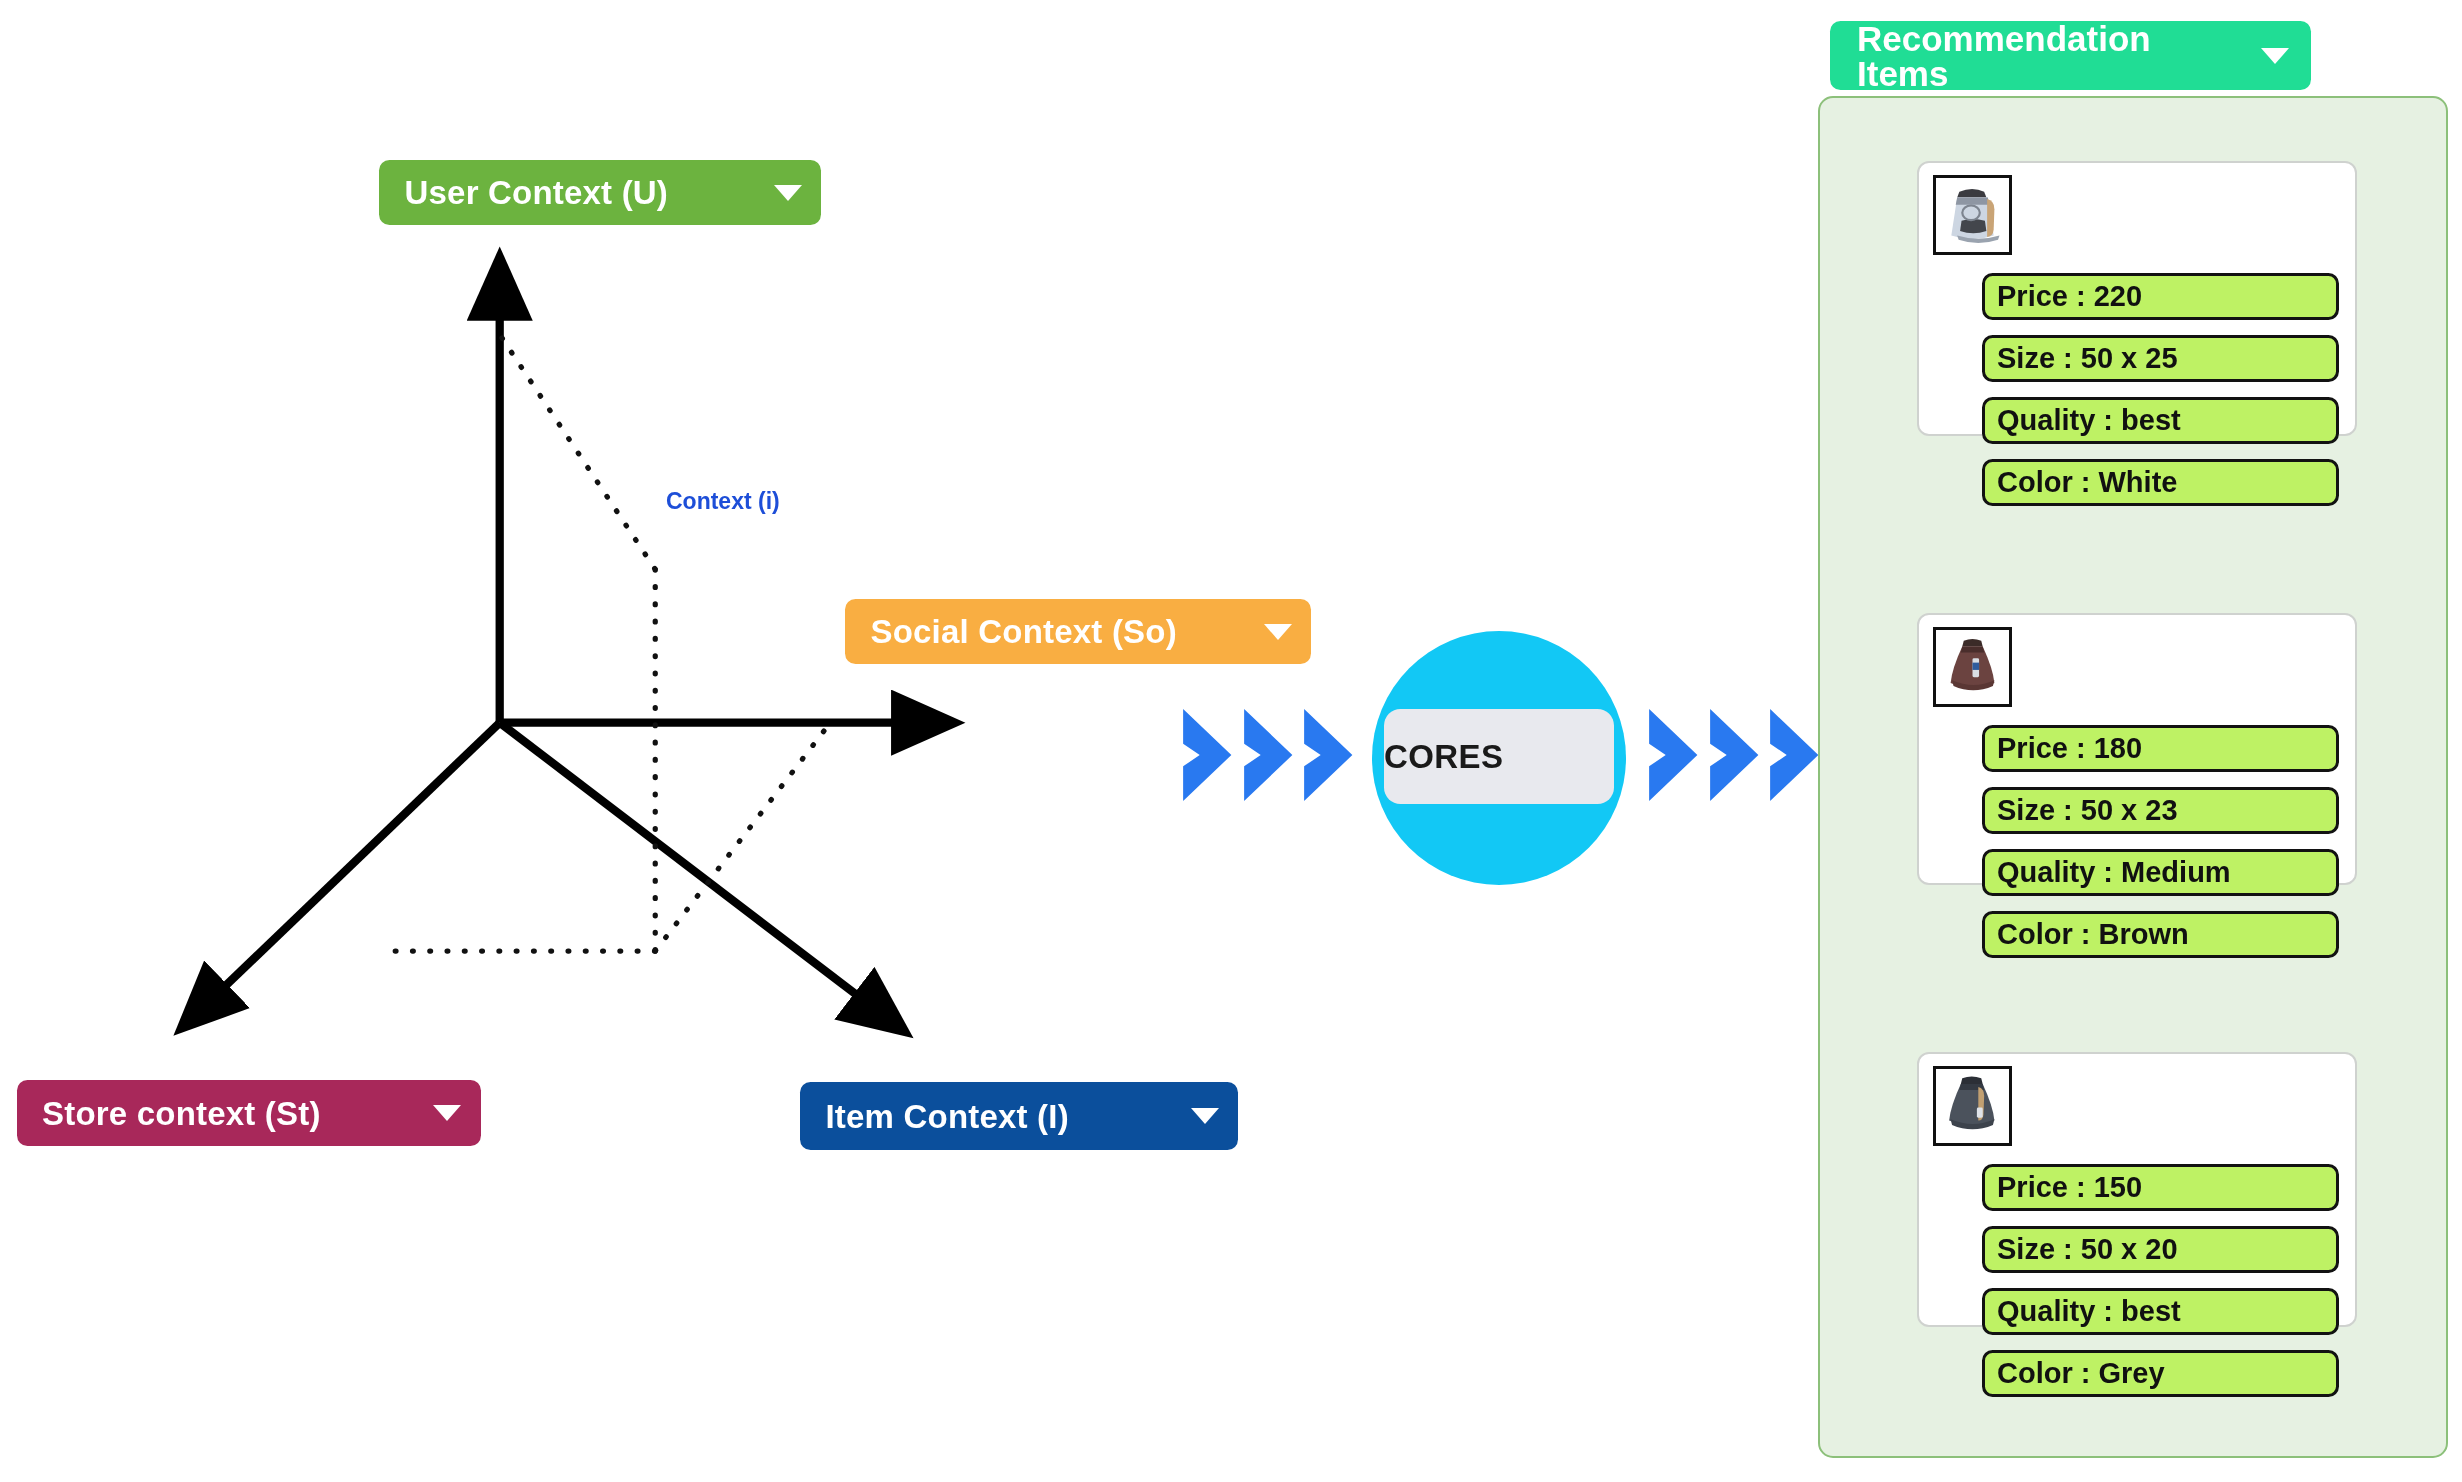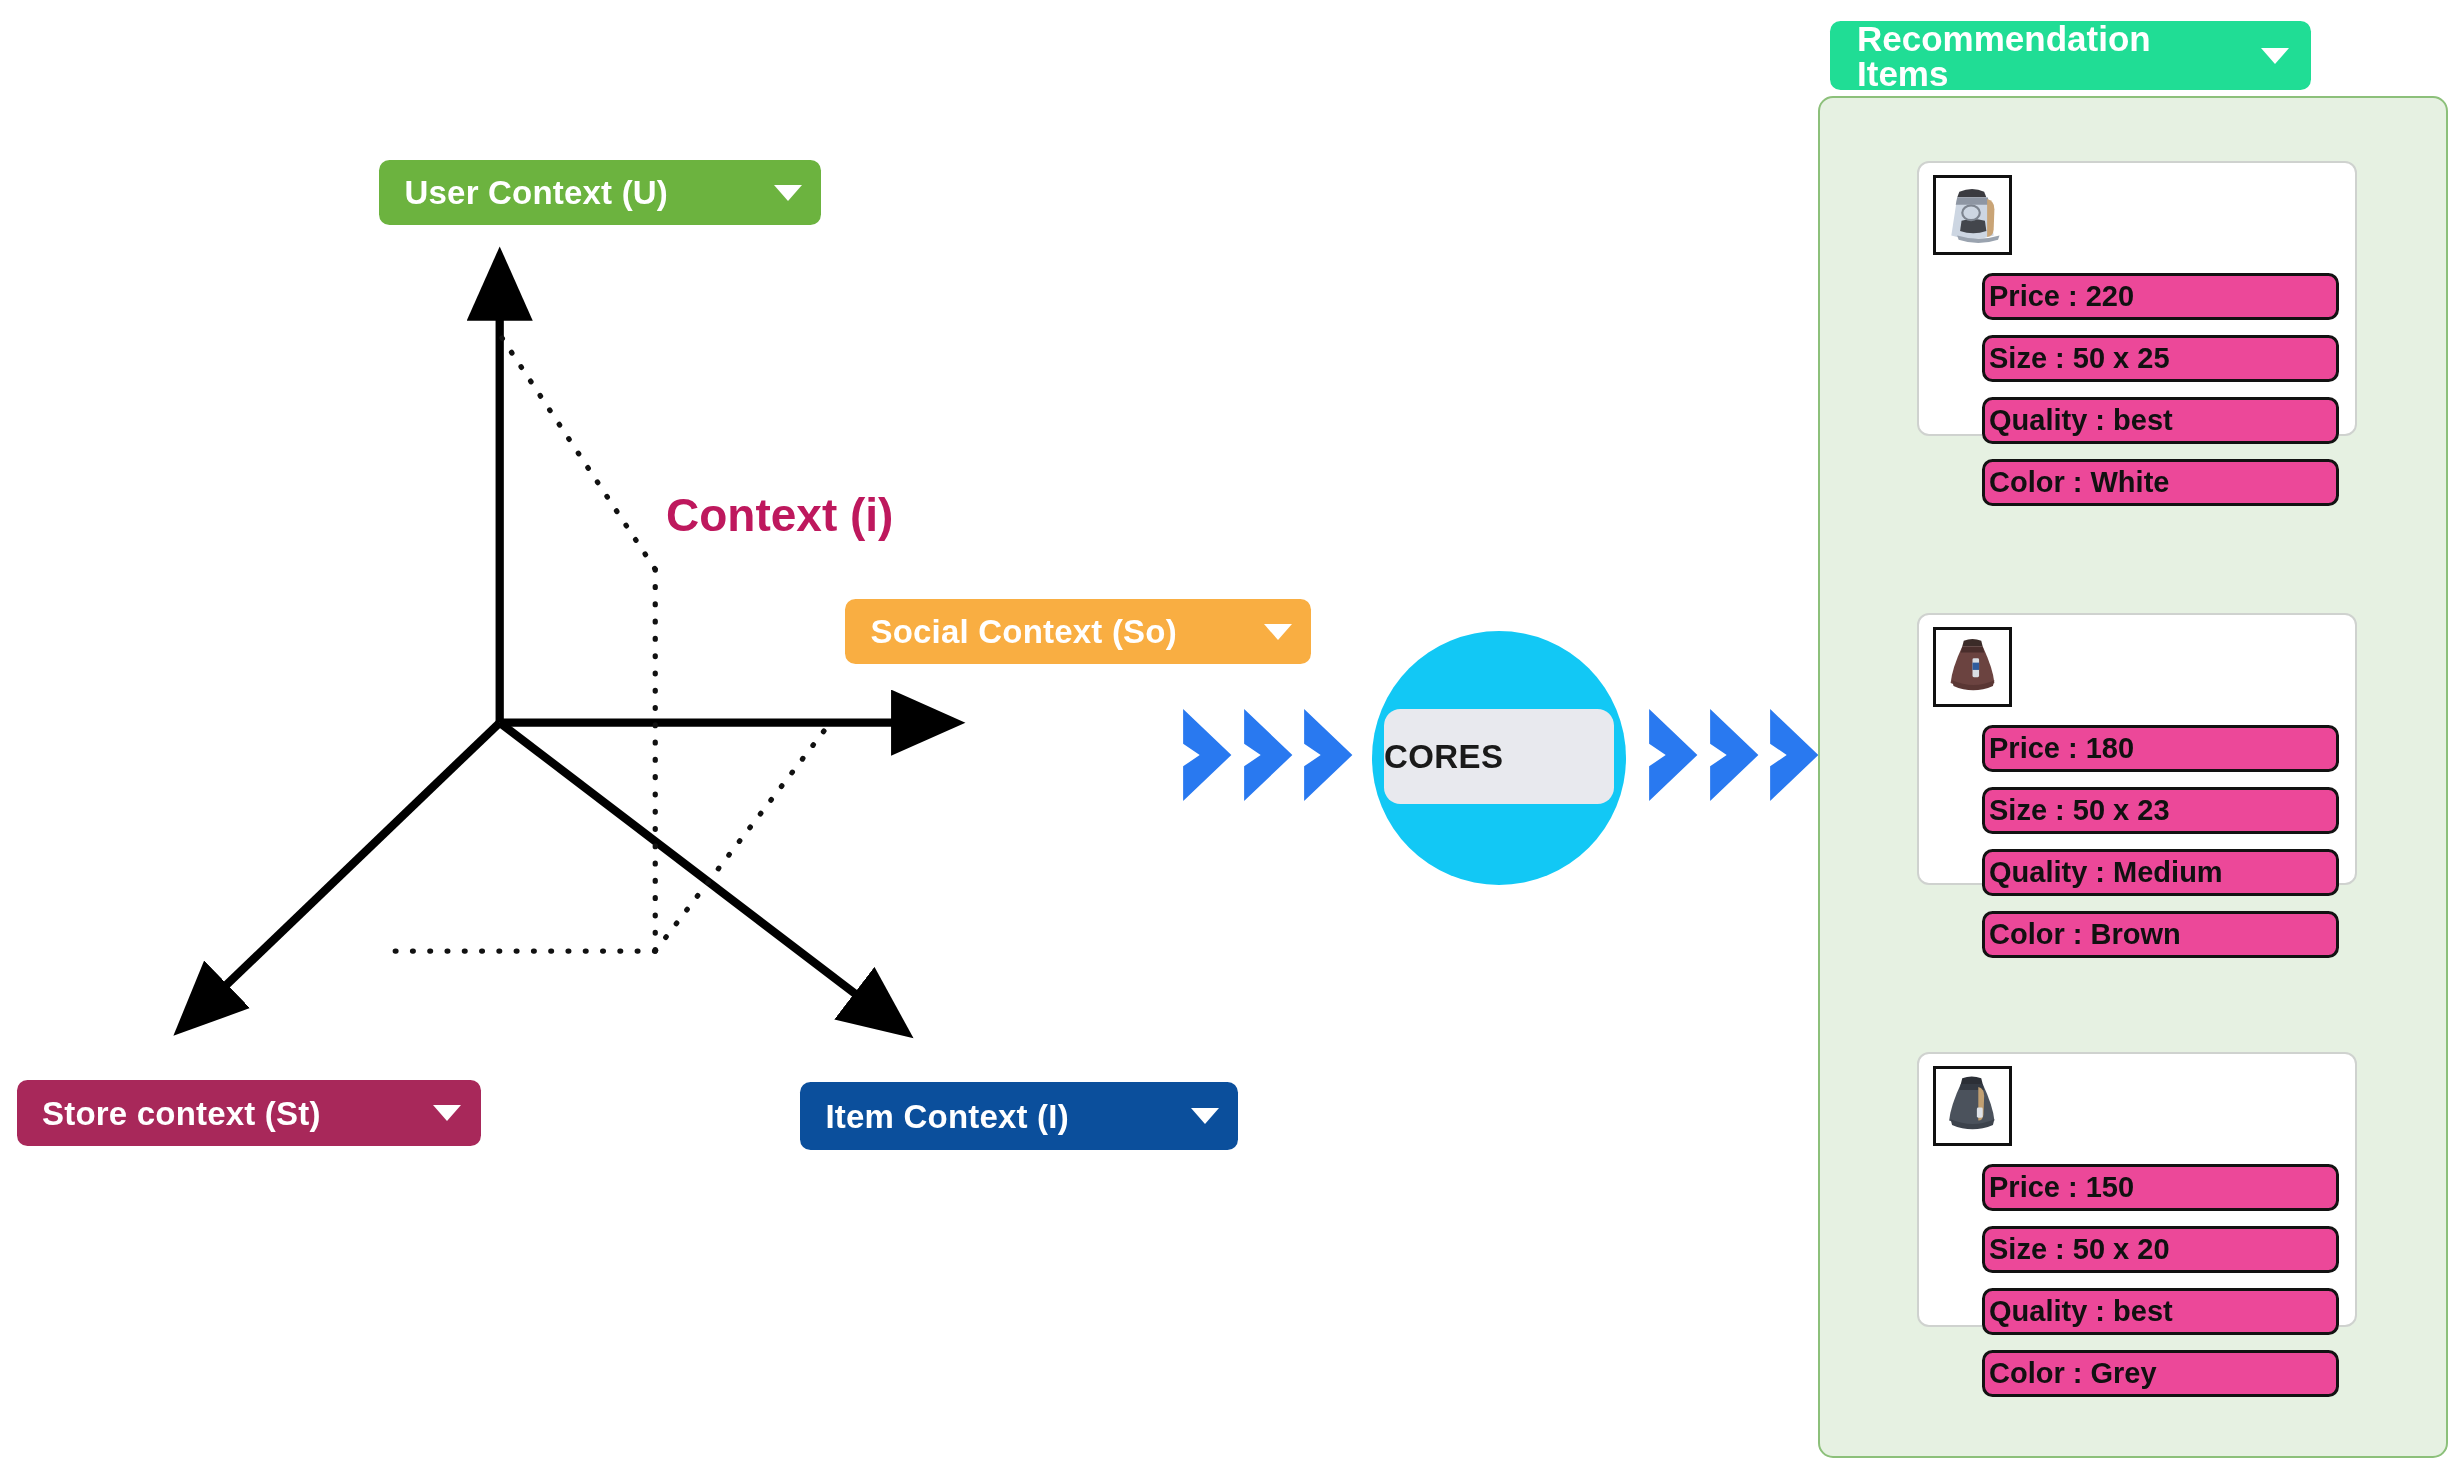--- a/index.html
+++ b/index.html
@@ -57,23 +57,23 @@
     top: 225px;
     width: 1052px;
     height: 842px;
   }
 
   
   #context-i-label {
     position: absolute;
     left: 666px;
     top: 488px;
-    font-size: 46px;
+    font-size: 23px;
     font-weight: bold;
-    color: #be185d;
+    color: #1d4ed8;
     white-space: nowrap;
   }
 
   
   .chevrons {
     position: absolute;
     display: flex;
     align-items: center;
     gap: 4.5px;
   }
@@ -174,25 +174,25 @@
   .attr-list {
     position: absolute;
     left: 63px;
     top: 110px;
     right: 16.5px;
   }
   .attr-row {
     box-sizing: border-box;
     border: 3px solid #121212;
     border-radius: 10.5px;
-    background: #ec4899;
+    background: #bef264;
     height: 47px;
     display: flex;
     align-items: center;
-    padding-left: 4px;
+    padding-left: 12px;
     margin-bottom: 15px;
     font-size: 29px;
     font-weight: bold;
     color: #111111;
     white-space: nowrap;
   }
   .attr-row:last-child { margin-bottom: 0; }
 </style>
 </head>
 <body>

